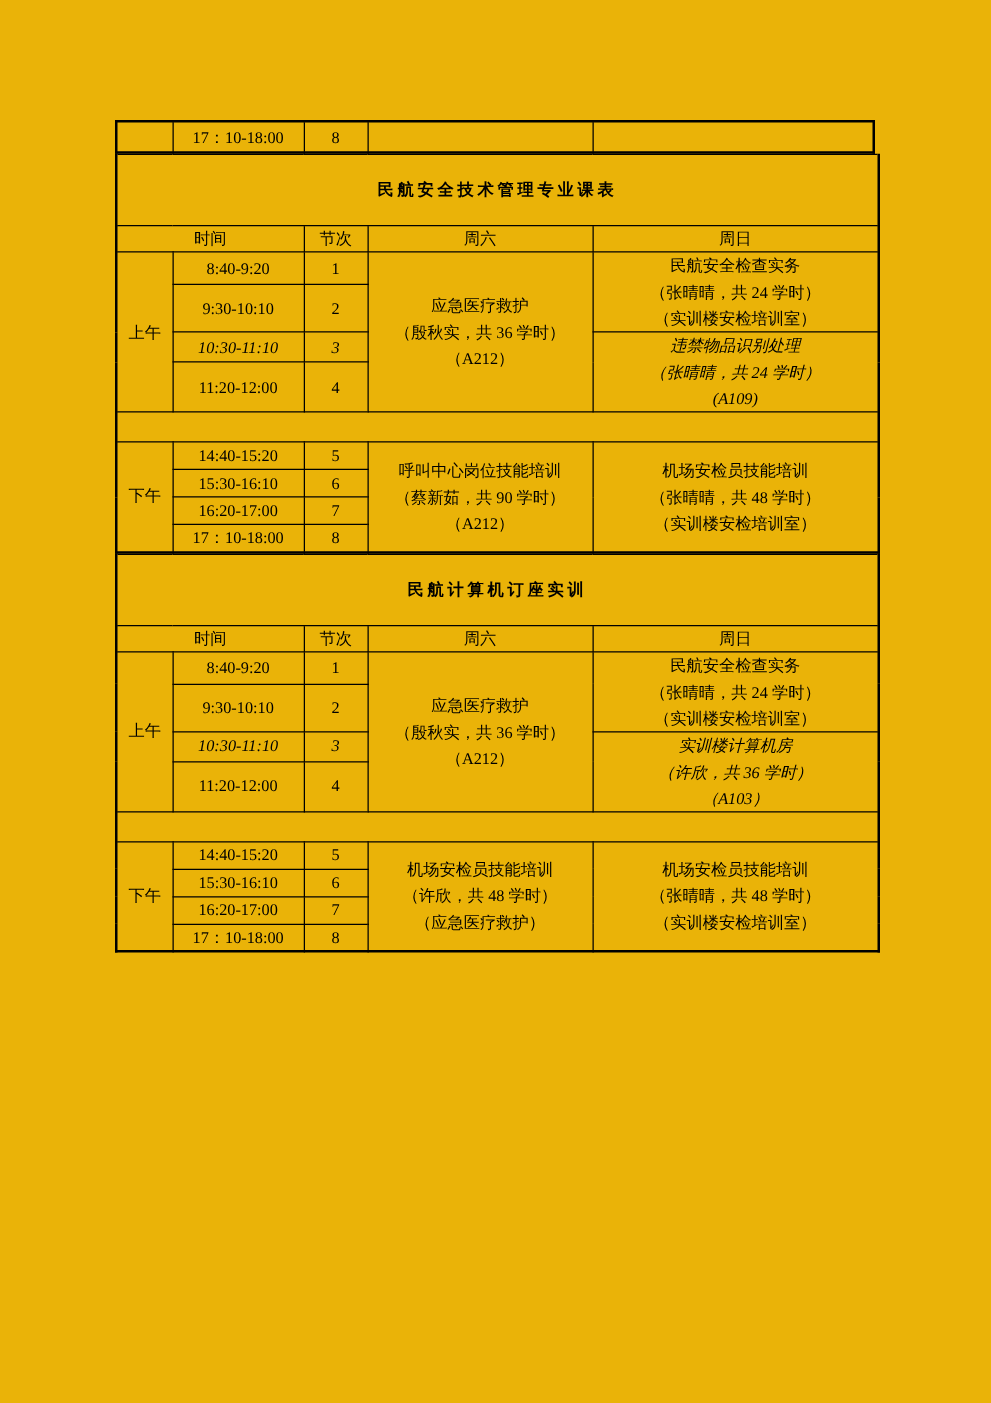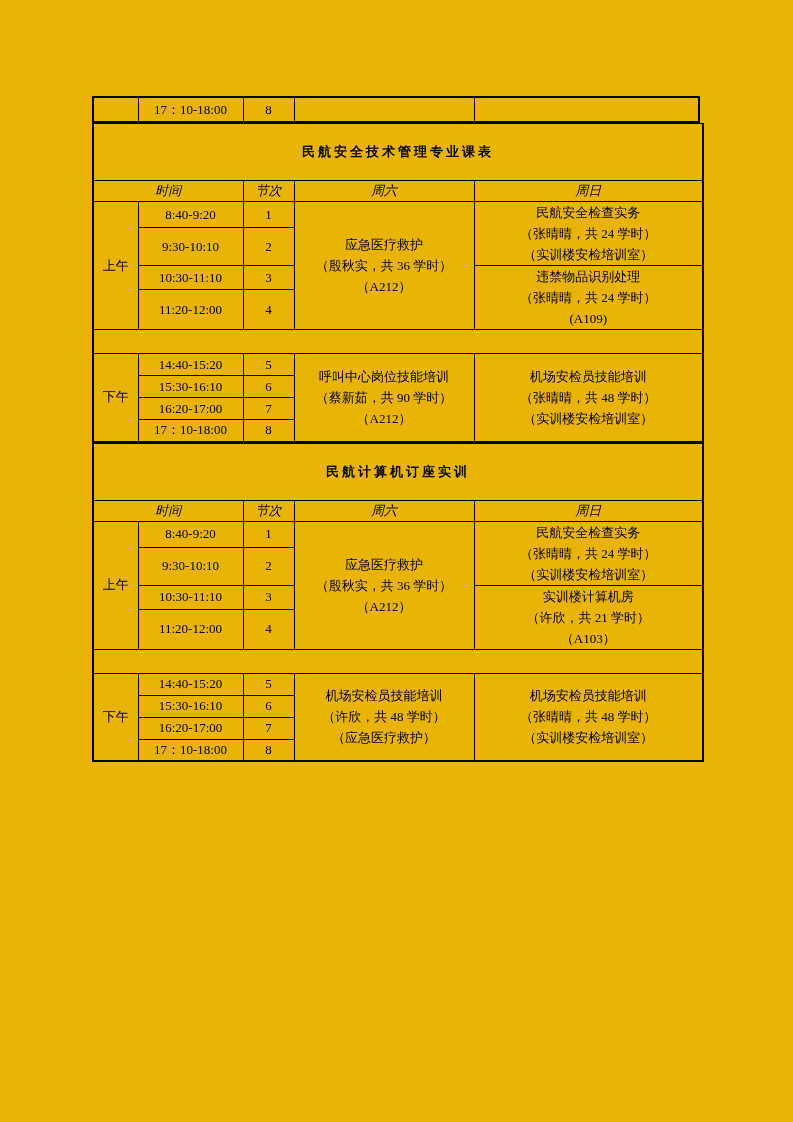--- a/index.html
+++ b/index.html
@@ -47,25 +47,25 @@
     font-weight: bold;
     font-size: 20px;
     letter-spacing: 3px;
     border-bottom: 2px solid #000000;
   }
   td.spacer-cell {
     height: 23px;
     border-top: 2px solid #000000;
     border-bottom: 2px solid #000000;
   }
-  tr.hdr  { height: 21px; font-style: italic; }
+  tr.hdr  { height: 21px; }
   tr.frg  { height: 25px; }
   tr.r1   { height: 26px; }
   tr.r2   { height: 37px; }
-  tr.r3   { height: 24px; }
+  tr.r3   { height: 24px; font-style: italic; }
   tr.r4   { height: 39px; }
   tr.ra   { height: 22px; }
   .line   { line-height: 21px; white-space: nowrap; }
 </style>
 </head>
 <body>
 
 <div class="page">
   <div class="doc">
 
@@ -206,21 +206,21 @@
       </tr>
       <tr class="r2">
         <td>9:30-10:10</td>
         <td>2</td>
       </tr>
       <tr class="r3">
         <td>10:30-11:10</td>
         <td>3</td>
         <td rowspan="2">
           <div class="line">实训楼计算机房</div>
-          <div class="line">（许欣，共 21 学时）</div>
+          <div class="line">（许欣，共 36 学时）</div>
           <div class="line">（A103）</div>
         </td>
       </tr>
       <tr class="r4">
         <td>11:20-12:00</td>
         <td>4</td>
       </tr>
       <tr>
         <td colspan="5" class="spacer-cell"></td>
       </tr>

